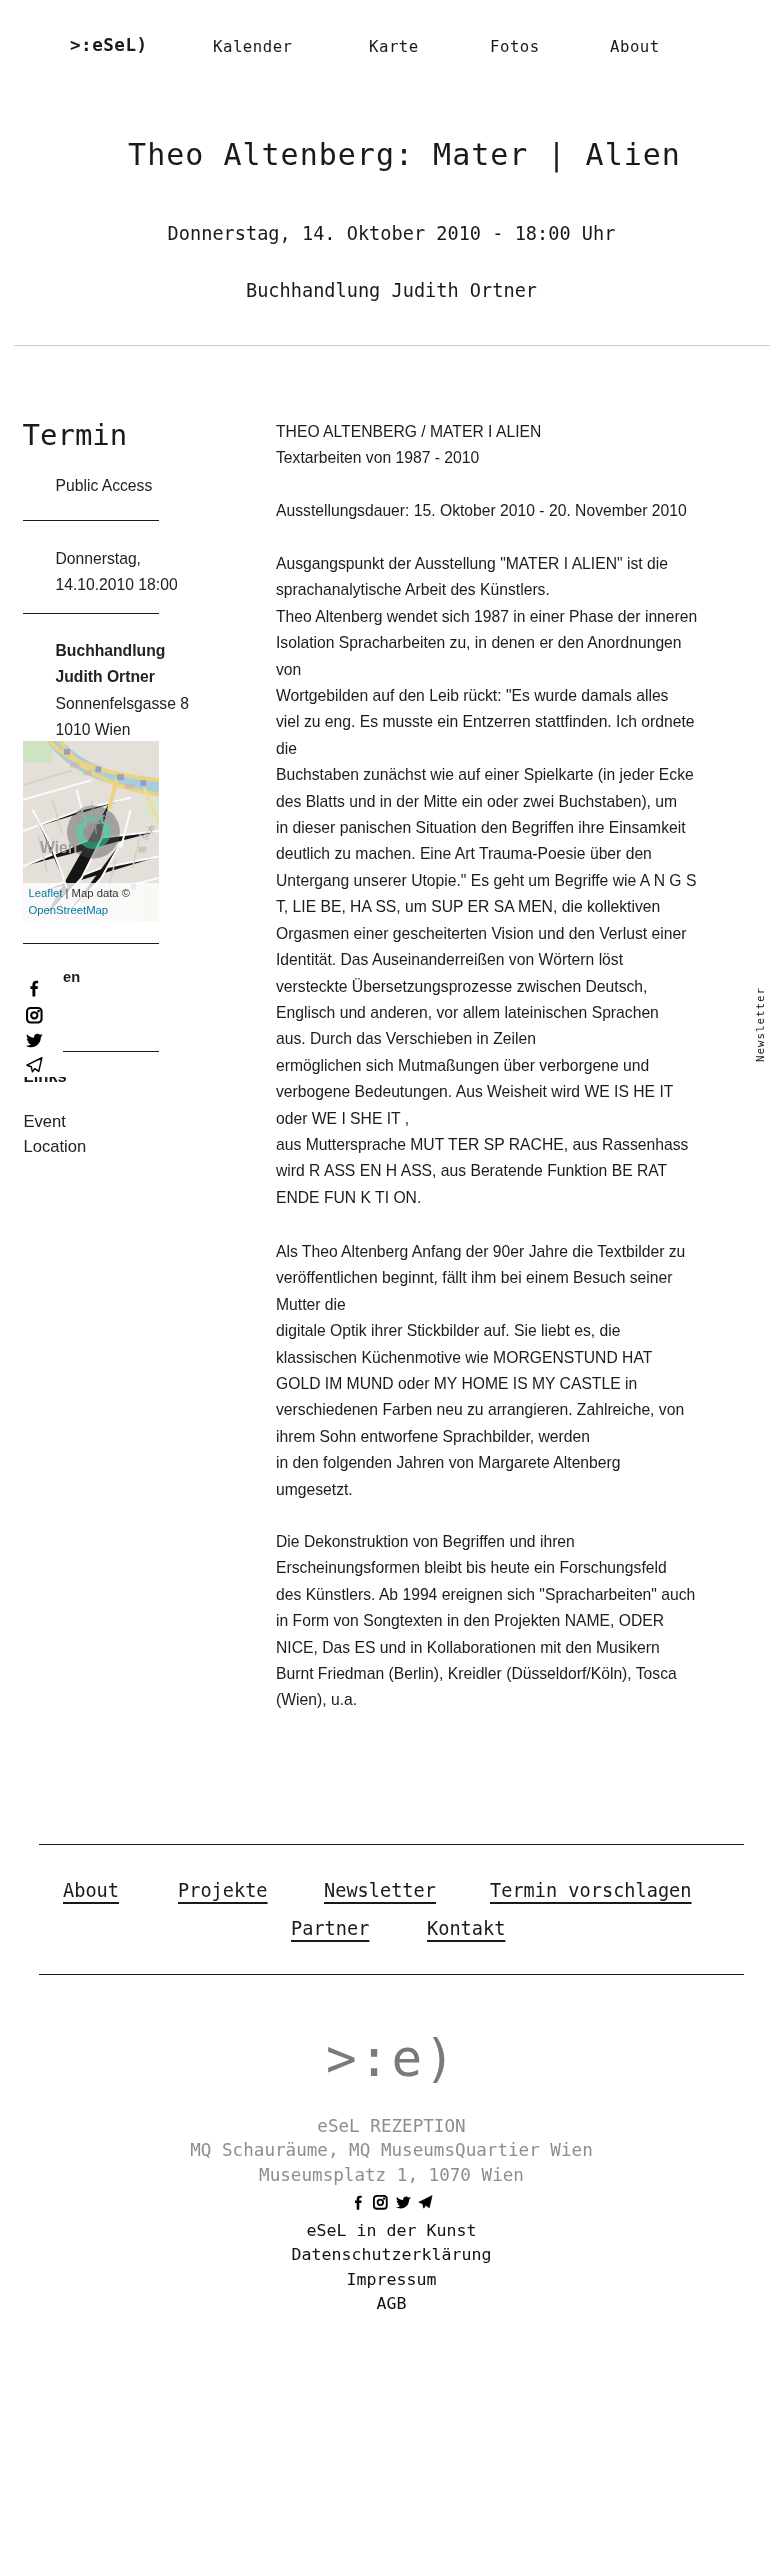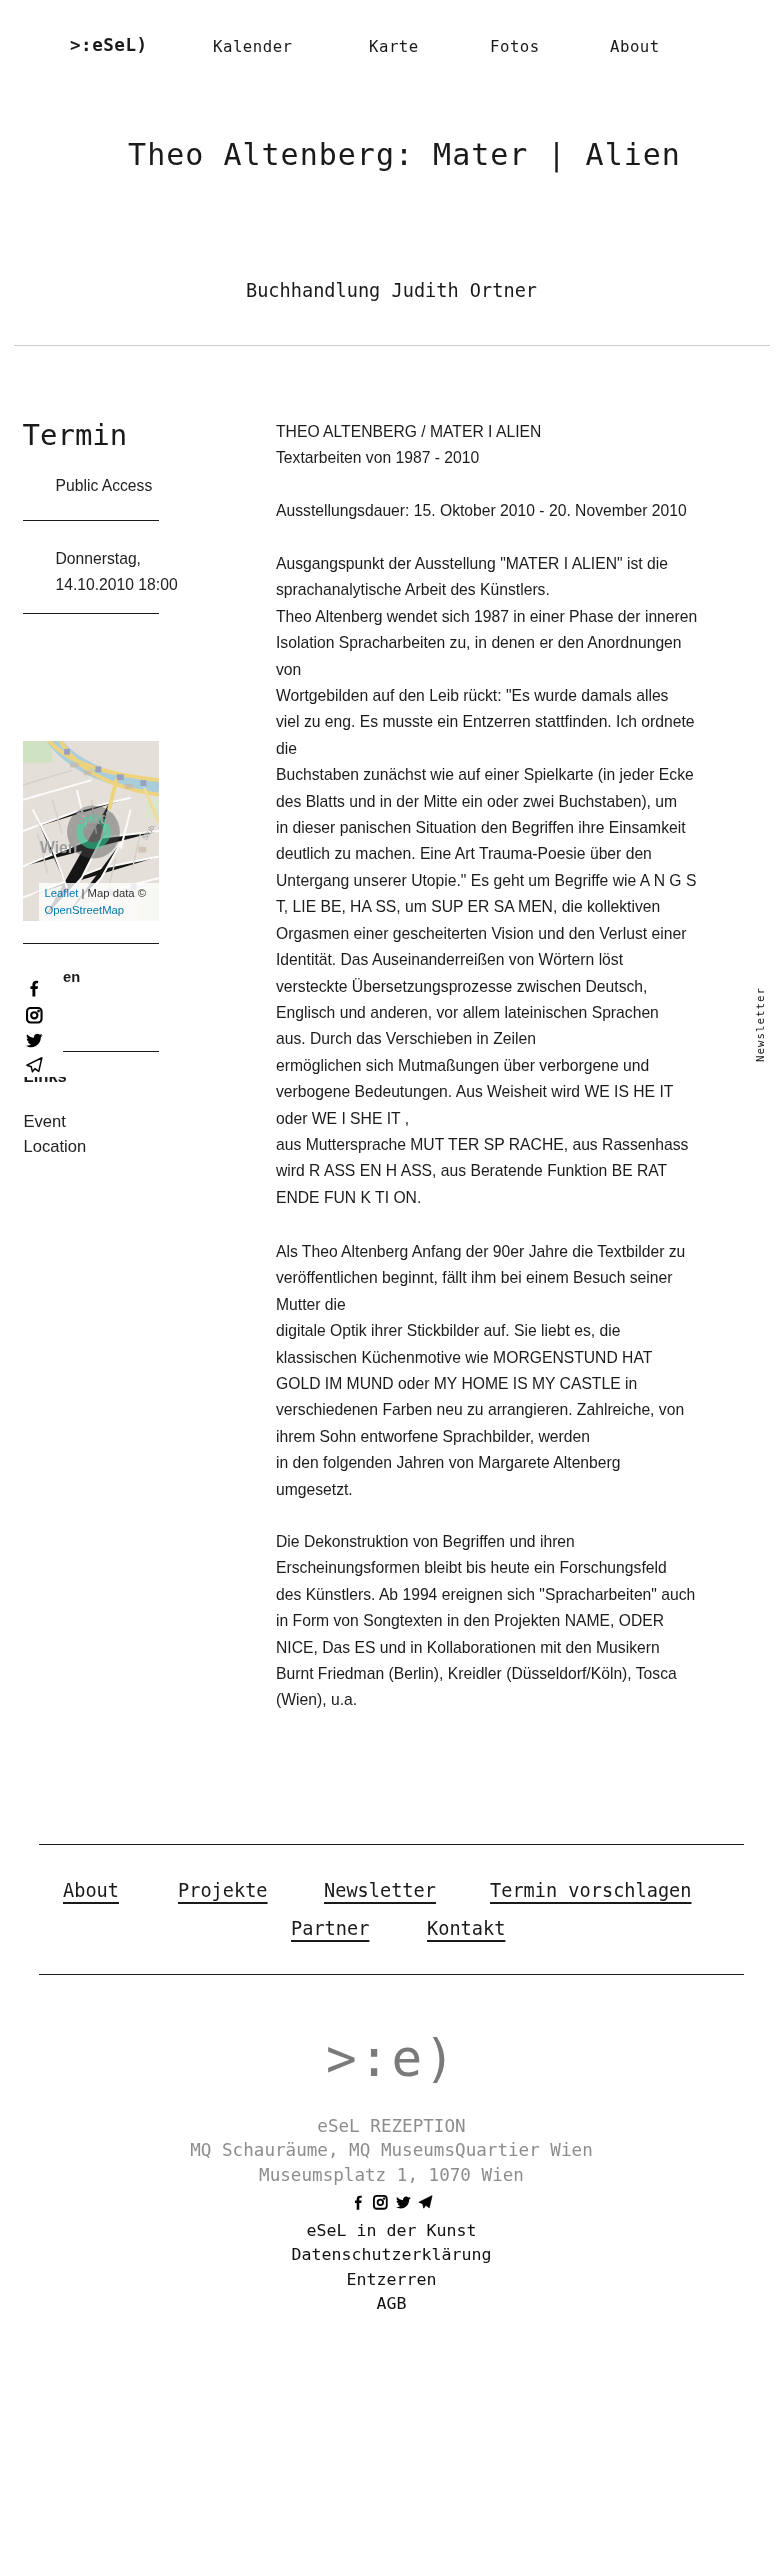--- a/index.html
+++ b/index.html
@@ -23,21 +23,21 @@
 
   
   .termin{top:418px;left:22.5px;font-size:29px;}
   .s-text{left:23.5px;font-size:15.7px;line-height:26.4px;color:#222;padding-left:32px;}
   .bold{font-weight:bold;}
   .s-rule{left:22.5px;width:136px;}
 
   .map{left:22.5px;top:741px;width:136px;height:180px;overflow:hidden;cursor:grab;}
   .map svg{display:block;}
   .map-attr{position:absolute;left:0;bottom:0;width:136px;background:rgba(255,255,255,.8);
-            font-size:11.3px;line-height:16.6px;padding:2px 0 2.9px 5.9px;color:#333;margin-left:16px;}
+            font-size:11.3px;line-height:16.6px;padding:2px 0 2.9px 5.9px;color:#333;}
   .map-attr a{color:#0078a8;text-decoration:none;cursor:pointer;}
   .map-label{position:absolute;color:#9e9e9e;font-weight:bold;font-family:"Liberation Sans",sans-serif;}
 
   .lang{left:63px;top:969px;font-size:14.7px;font-weight:bold;cursor:pointer;}
   .icon{width:16.6px;height:16.6px;cursor:pointer;}
   .icon svg{display:block;width:100%;height:100%;}
   .side-icon{left:26.4px;}
   .links-clip{left:23.5px;top:1077px;height:10.8px;width:88px;overflow:hidden;}
   .links-clip span{display:block;font-weight:bold;font-size:16.6px;margin-top:-9.8px;}
   .side-link{left:23.5px;font-size:16.6px;color:#222;cursor:pointer;}
@@ -64,29 +64,36 @@
 
 <div class="page">
 
   <div class="abs mono nav-logo">&gt;:eSeL)</div>
   <div class="abs mono nav-item" style="left:213px">Kalender</div>
   <div class="abs mono nav-item" style="left:369px">Karte</div>
   <div class="abs mono nav-item" style="left:490px">Fotos</div>
   <div class="abs mono nav-item" style="left:610px">About</div>
 
   <div class="abs mono center title">Theo Altenberg: Mater | Alien</div>
+  <div class="abs mono center datetime">Donnerstag, 14. Oktober 2010 - 18:00 Uhr</div>
   <div class="abs mono center venue">Buchhandlung Judith Ortner</div>
   <div class="abs hairline light" style="left:13.7px;top:345px;width:756px;"></div>
 
   <div class="abs mono termin">Termin</div>
   <div class="abs s-text" style="top:473px">Public Access</div>
   <div class="abs hairline s-rule" style="top:520px"></div>
   <div class="abs s-text" style="top:546px"><span>Donnerstag,</span><br>
     <span>14.10.2010 18:00</span></div>
   <div class="abs hairline s-rule" style="top:613px"></div>
+  <div class="abs s-text" style="top:638px">
+    <span class="bold">Buchhandlung</span><br>
+    <span class="bold">Judith Ortner</span><br>
+    <span>Sonnenfelsgasse 8</span><br>
+    <span>1010 Wien</span>
+  </div>
 
   <div class="abs map">
     <svg width="136" height="180" viewBox="0 0 139 184" xmlns="http://www.w3.org/2000/svg">
       <rect width="139" height="184" fill="#e4e0d9"></rect>
       <rect x="0" y="0" width="30" height="22" fill="#cfe3c2"></rect>
       <rect x="120" y="150" width="19" height="34" fill="#cfe3c2"></rect>
       <rect x="126" y="60" width="13" height="18" fill="#d9e6cd"></rect>
 
       <g stroke="#ffffff" stroke-width="2" opacity="0.9">
         <path d="M0 60 L70 40"></path>
@@ -260,17 +267,17 @@
       </span>
     <span class="icon">
         <svg viewBox="0 0 16 16">
           <path d="M15.3.7L.9 7.9l4.2 1.5 1.1 4.9 2.3-3.1 3.8 2.7L15.3.7z" fill="#000" stroke="#000" stroke-width=".8" stroke-linejoin="round"></path>
         </svg>
       </span>
   </div>
 
   <div class="abs mono center f-link" style="top:2221px">eSeL in der Kunst</div>
   <div class="abs mono center f-link" style="top:2245px">Datenschutzerklärung</div>
-  <div class="abs mono center f-link" style="top:2270px">Entzerren</div>
+  <div class="abs mono center f-link" style="top:2270px">Impressum</div>
   <div class="abs mono center f-link" style="top:2294px">AGB</div>
 
 </div>
 
 
 </body></html>

